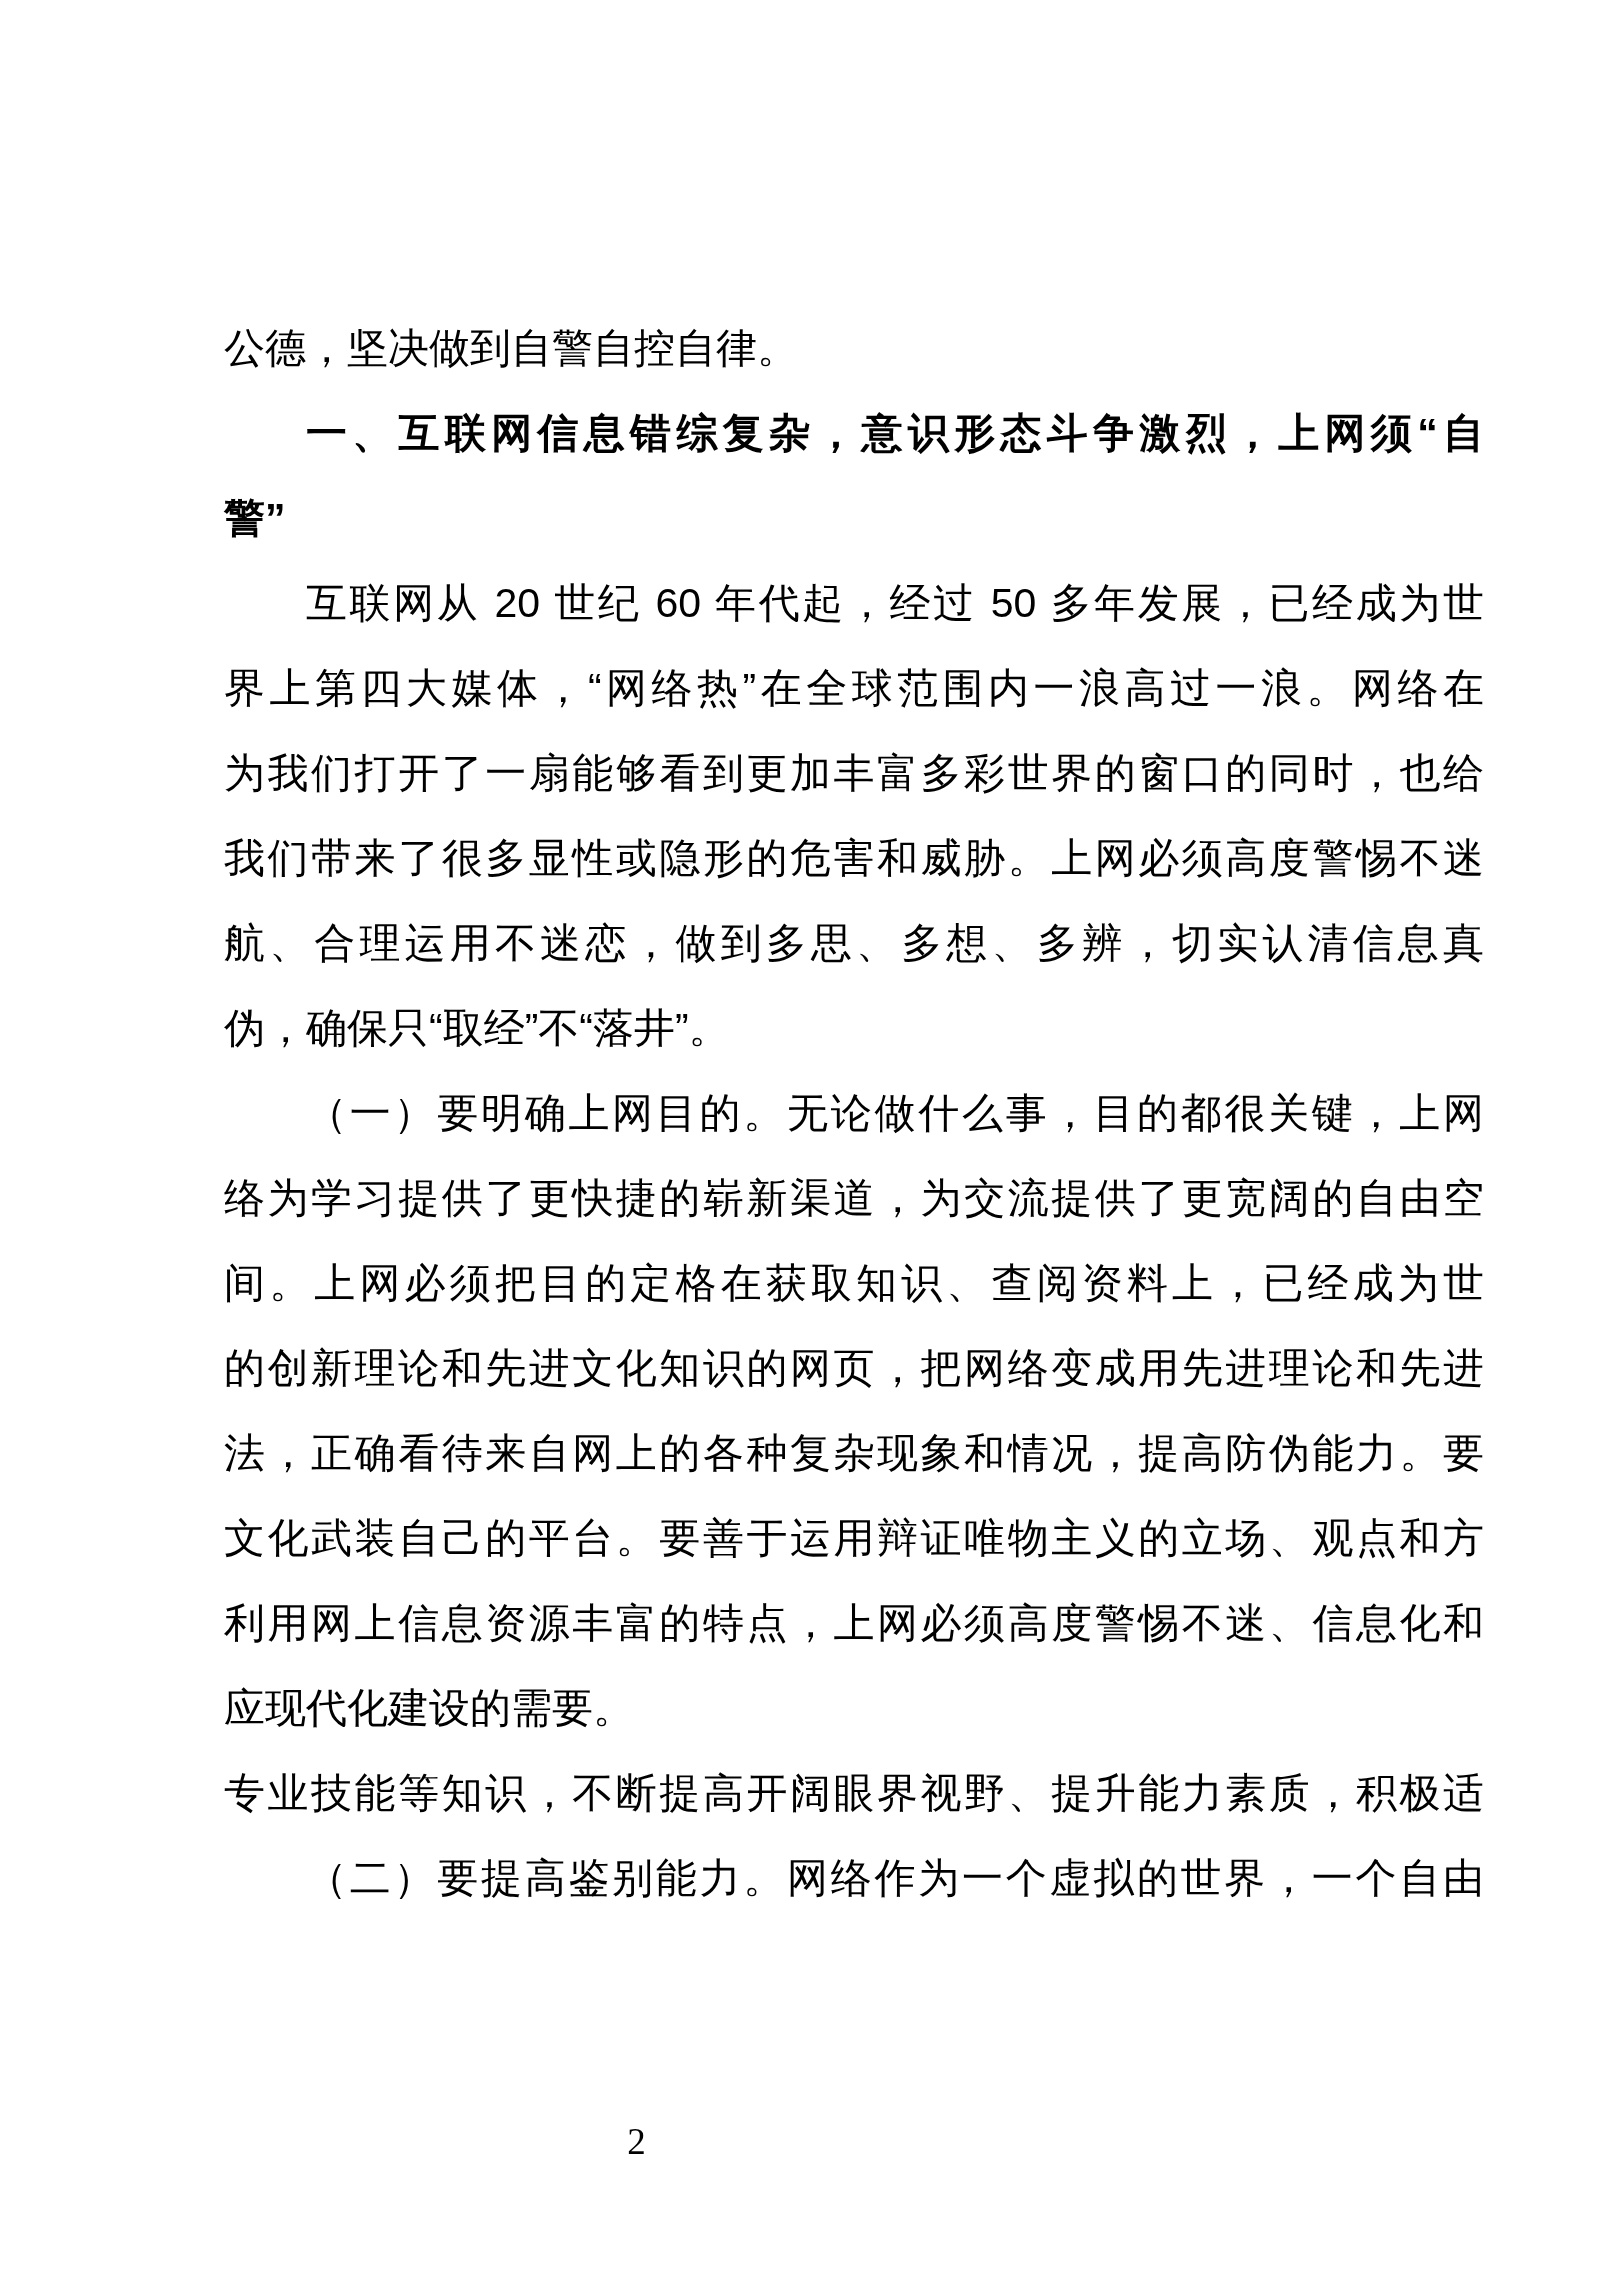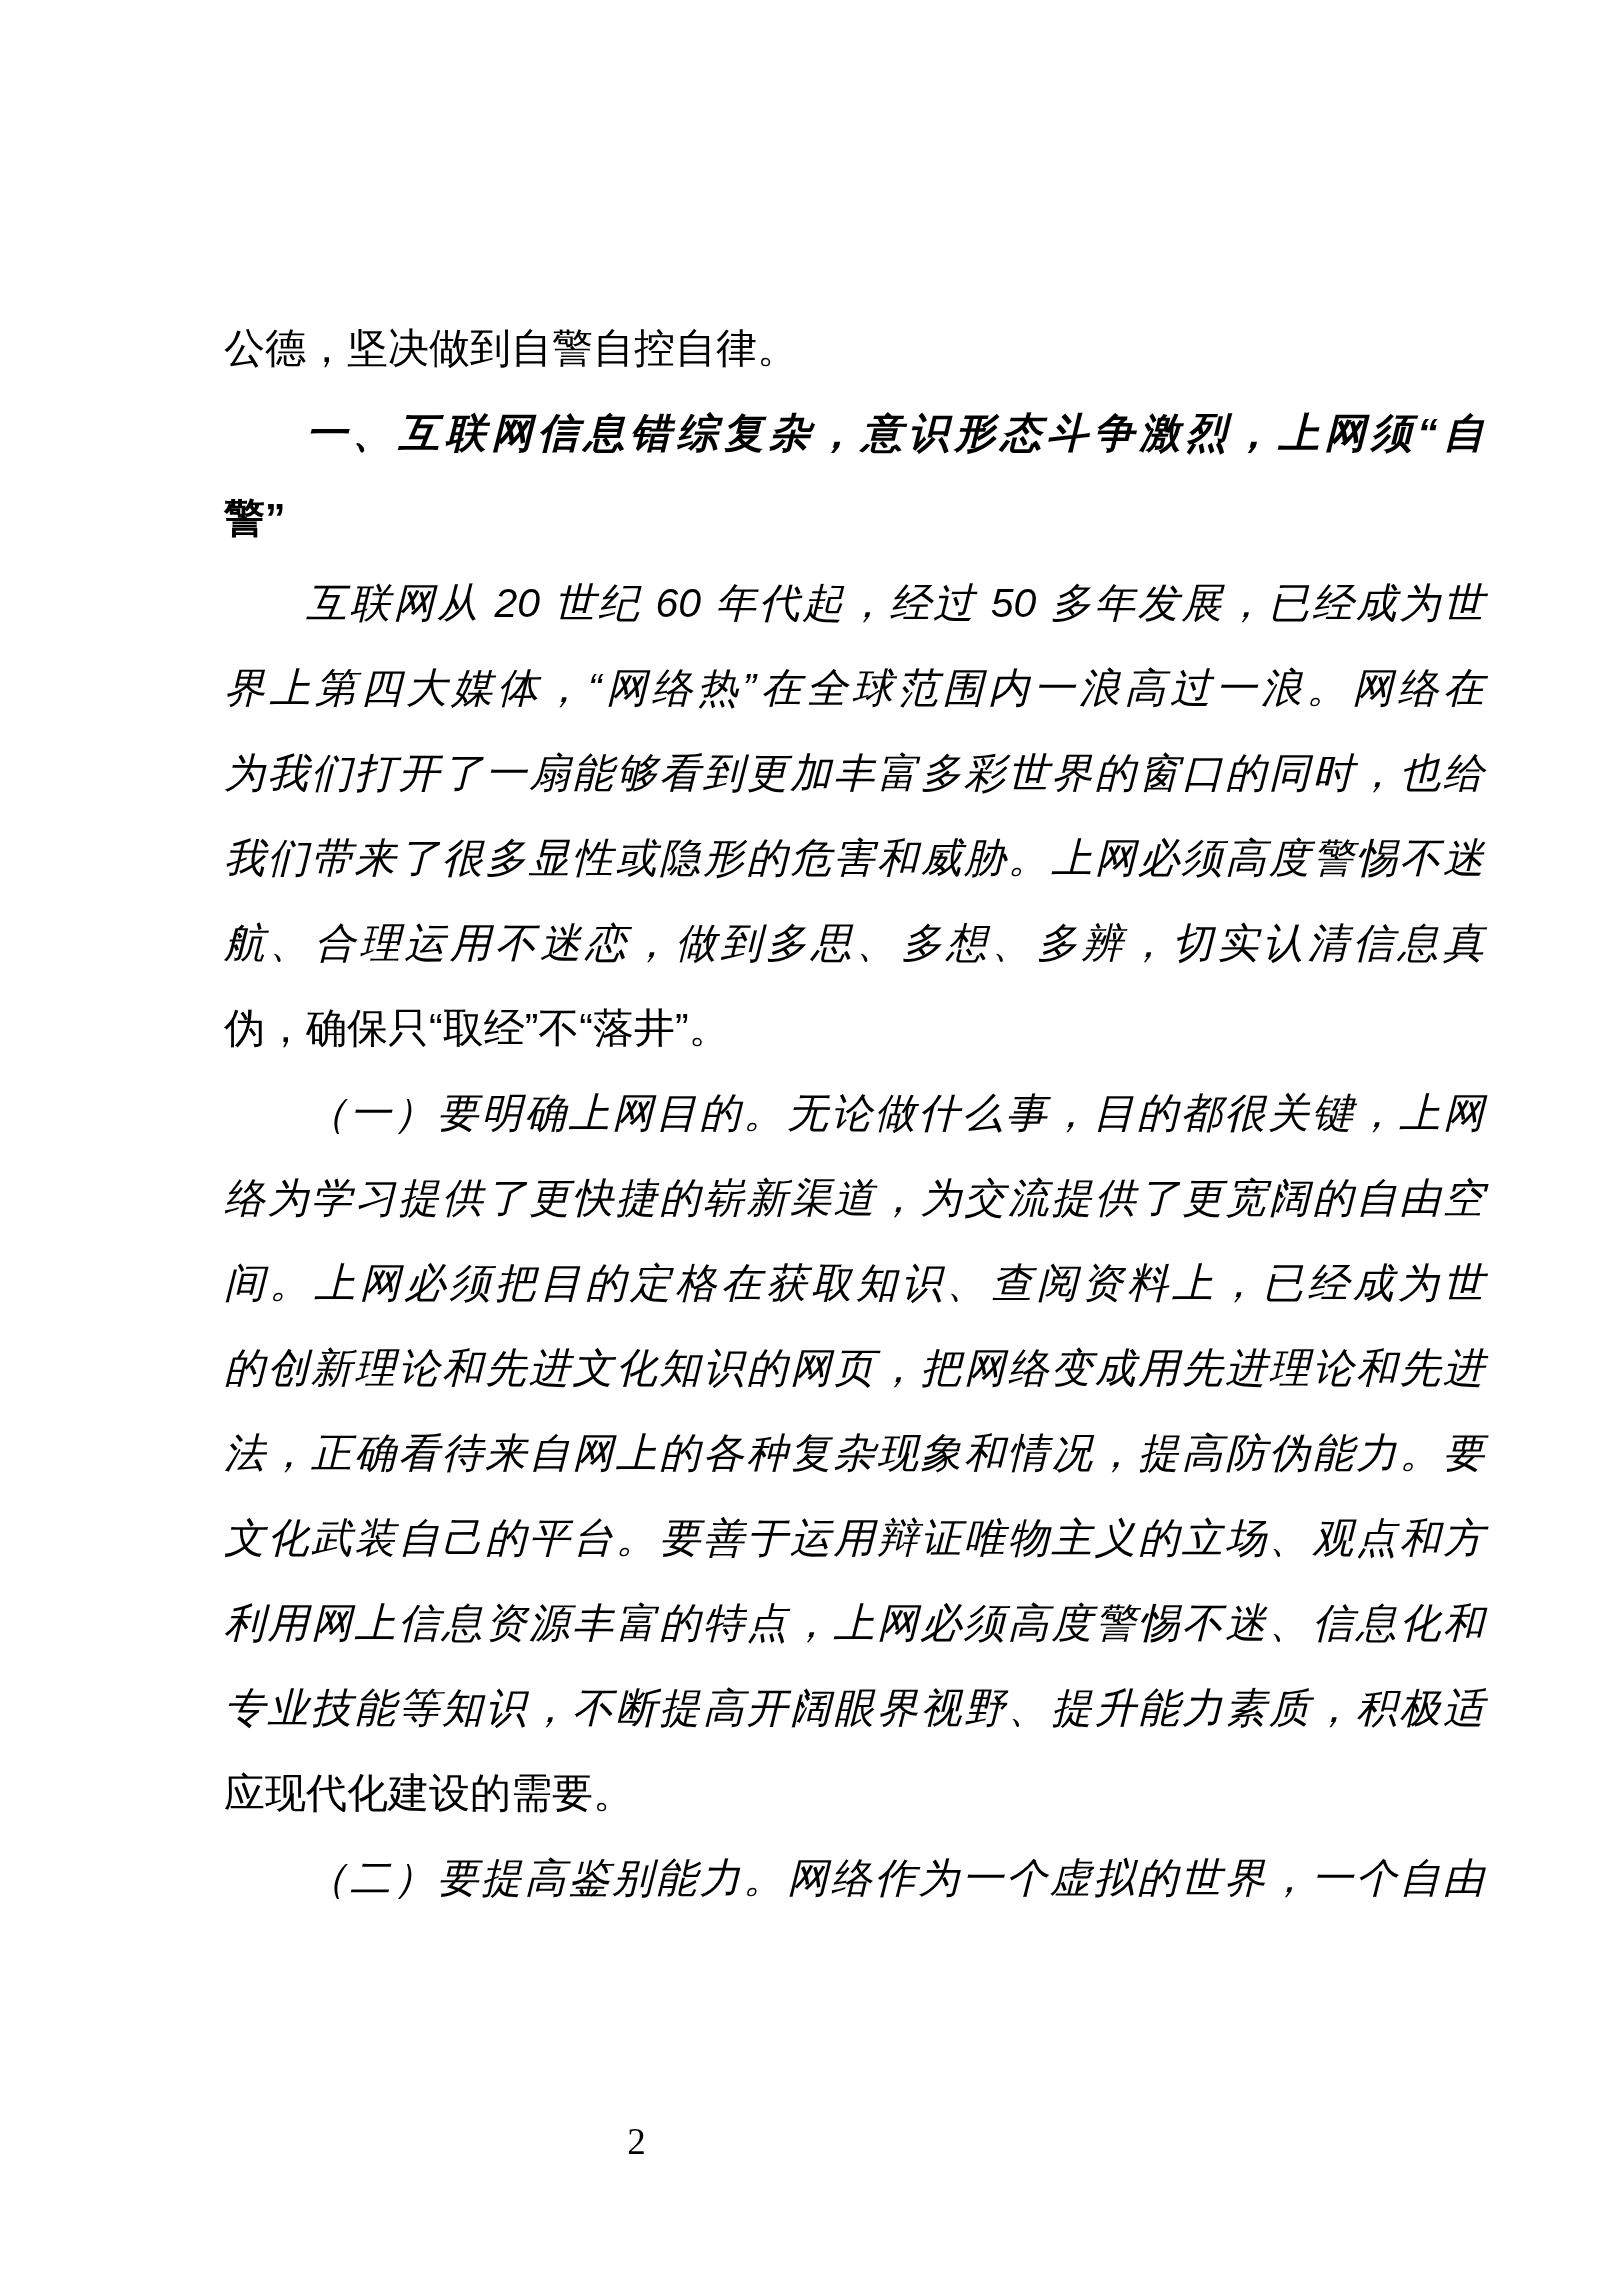--- a/index.html
+++ b/index.html
@@ -27,21 +27,20 @@
     line-height: 85px;
     color: #000000;
   }
   .line {
     text-align: justify;
     text-align-last: left;
     white-space: pre-wrap;
   }
   .line.fill {
     text-align-last: justify;
-    font-style: italic;
   }
   .line.indent {
     text-indent: 2em;
   }
   .line.bold {
     font-weight: bold;
   }
   .page-number {
     position: absolute;
     left: 599px;
@@ -69,21 +68,21 @@
     <div class="line fill">我们带来了很多显性或隐形的危害和威胁。上网必须高度警惕不迷</div>
     <div class="line fill">航、合理运用不迷恋，做到多思、多想、多辨，切实认清信息真</div>
     <div class="line">伪，确保只“取经”不“落井”。</div>
     <div class="line indent fill">（一）要明确上网目的。无论做什么事，目的都很关键，上网</div>
     <div class="line fill">络为学习提供了更快捷的崭新渠道，为交流提供了更宽阔的自由空</div>
     <div class="line fill">间。上网必须把目的定格在获取知识、查阅资料上，已经成为世</div>
     <div class="line fill">的创新理论和先进文化知识的网页，把网络变成用先进理论和先进</div>
     <div class="line fill">法，正确看待来自网上的各种复杂现象和情况，提高防伪能力。要</div>
     <div class="line fill">文化武装自己的平台。要善于运用辩证唯物主义的立场、观点和方</div>
     <div class="line fill">利用网上信息资源丰富的特点，上网必须高度警惕不迷、信息化和</div>
+    <div class="line">应现代化建设的需要。</div>
     <div class="line fill">专业技能等知识，不断提高开阔眼界视野、提升能力素质，积极适</div>
-    <div class="line">应现代化建设的需要。</div>
     <div class="line indent fill">（二）要提高鉴别能力。网络作为一个虚拟的世界，一个自由</div>
   </div>
 
   <div class="page-number">2</div>
 
 </div>
 
 
 </body></html>

